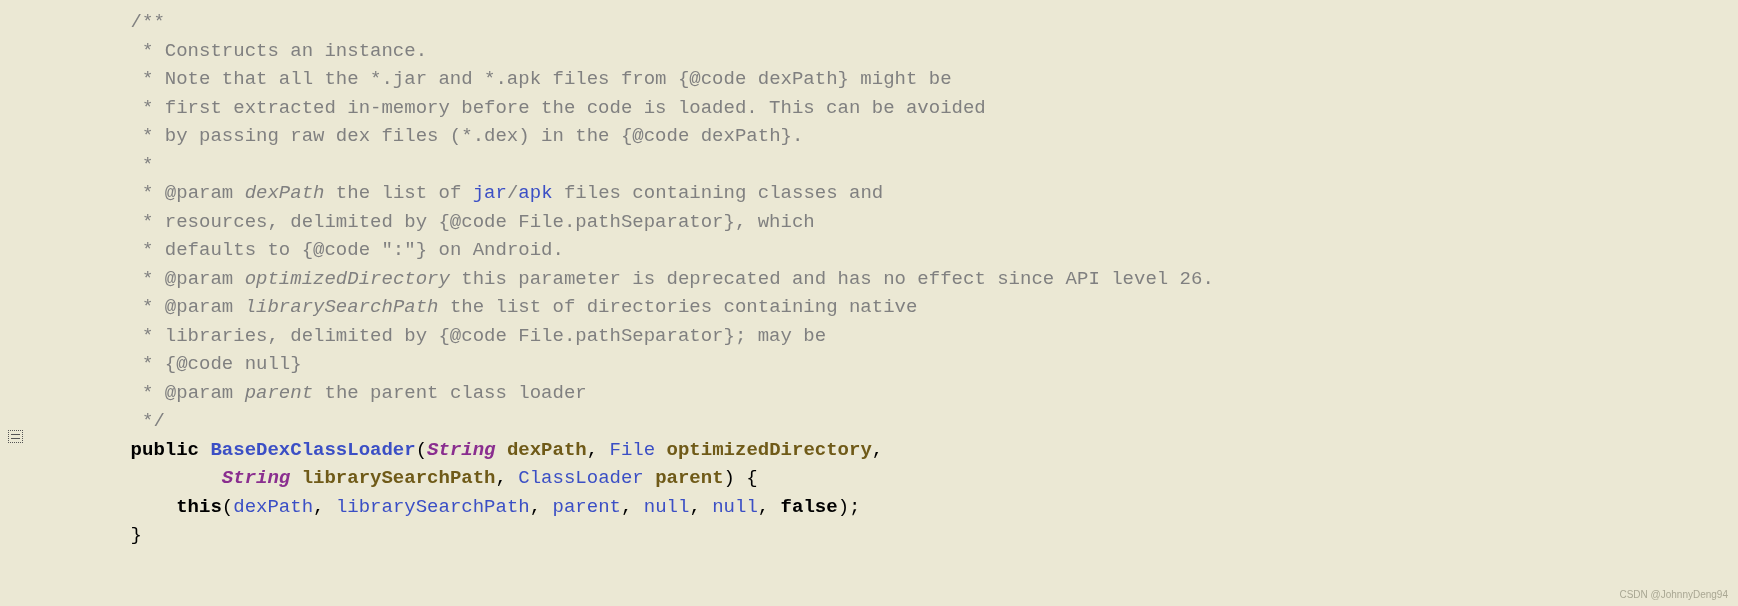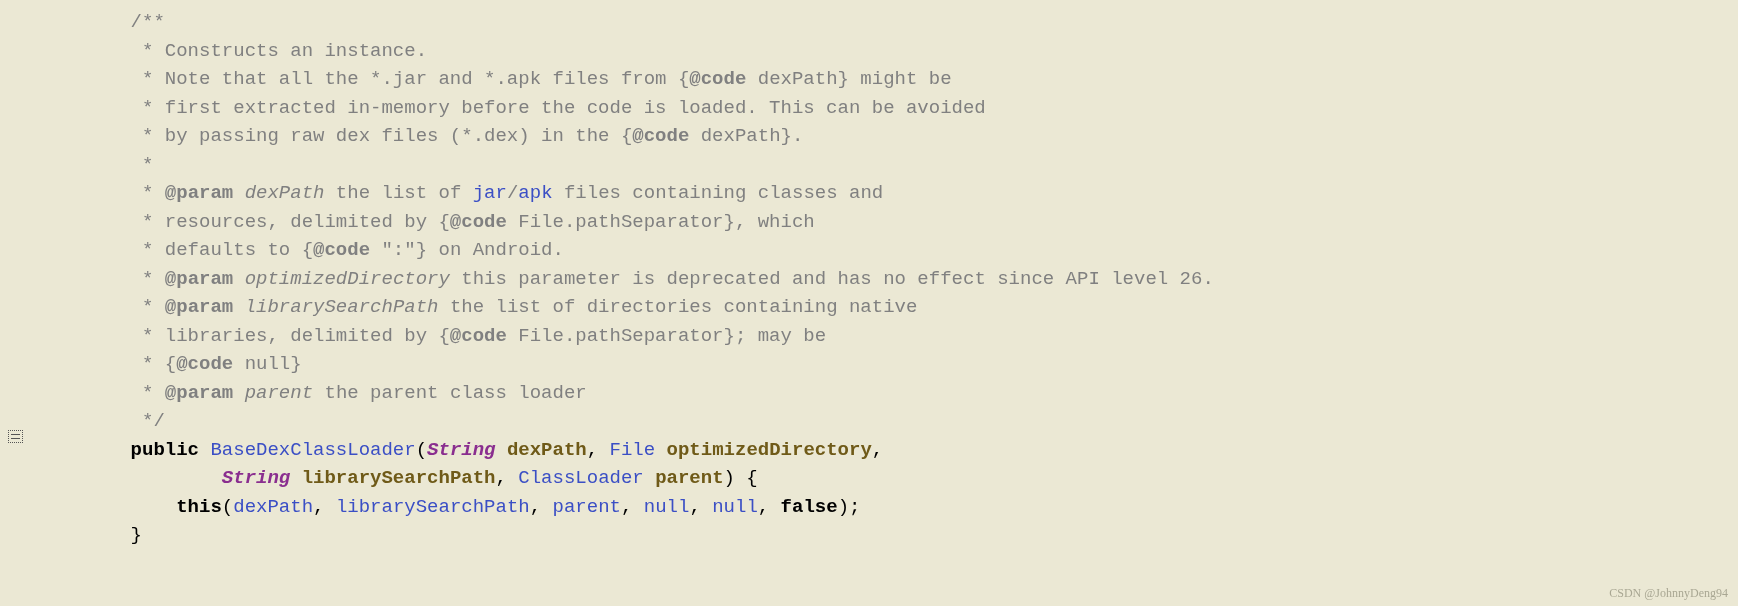--- a/index.html
+++ b/index.html
@@ -24,24 +24,24 @@
     font-family: inherit;
     font-size: inherit;
     line-height: inherit;
     white-space: pre;
   }
   .code-line {
     display: block;
     padding-left: 85px;
   }
   .comment { color: #808080; }
-  .bold { font-weight: bold; }
+  .bold { font-weight: normal; }
   .kw-public { color: #000; font-weight: bold; }
   .type { color: #3b4fc5; text-align: center; }
-  .method { color: #3b4fc5; font-weight: normal; }
+  .method { color: #3b4fc5; font-weight: bold; }
   .param-type-purple { color: #8a2e8f; font-weight: bold; font-style: italic; }
   .param-name { color: #6f5a18; font-weight: bold; }
   .black { color: #000; }
   .black-bold { color: #000; font-weight: bold; text-align: center; }
   .italic { font-style: italic; }
   .gutter-icon {
     position: absolute;
     left: 8px;
     top: 430px;
     width: 15px;
@@ -59,22 +59,22 @@
     height: 1px;
     background: #555;
   }
   .gutter-icon::before { top: 3px; }
   .gutter-icon::after  { top: 7px; }
   .watermark {
     position: absolute;
     right: 10px;
     bottom: 4px;
     color: #a9a793;
-    font-family: Liberation Serif, serif;
-    font-size: 12px;
+    font-family: Liberation Sans, sans-serif;
+    font-size: 10px;
   }
 </style>
 </head>
 <body>
 
 <div class="container">
   <div class="gutter-icon"></div>
 
   <pre><span class="code-line comment">    /**</span><span class="code-line comment">     * Constructs an instance.</span><span class="code-line comment"><span>     * Note that all the *.jar and *.apk files from {</span><span class="bold">@code</span><span> dexPath} might be</span></span><span class="code-line comment">     * first extracted in-memory before the code is loaded. This can be avoided</span><span class="code-line comment"><span>     * by passing raw dex files (*.dex) in the {</span><span class="bold">@code</span><span> dexPath}.</span></span><span class="code-line comment">     *</span><span class="code-line comment"><span>     * </span><span class="bold">@param</span><span class="italic"> dexPath</span><span> the list of </span><span class="type">jar</span><span>/</span><span class="type">apk</span><span> files containing classes and</span></span><span class="code-line comment"><span>     * resources, delimited by {</span><span class="bold">@code</span><span> File.pathSeparator}, which</span></span><span class="code-line comment"><span>     * defaults to {</span><span class="bold">@code</span><span> ":"} on Android.</span></span><span class="code-line comment"><span>     * </span><span class="bold">@param</span><span class="italic"> optimizedDirectory</span><span> this parameter is deprecated and has no effect since API level 26.</span></span><span class="code-line comment"><span>     * </span><span class="bold">@param</span><span class="italic"> librarySearchPath</span><span> the list of directories containing native</span></span><span class="code-line comment"><span>     * libraries, delimited by {</span><span class="bold">@code</span><span> File.pathSeparator}; may be</span></span><span class="code-line comment"><span>     * {</span><span class="bold">@code</span><span> null}</span></span><span class="code-line comment"><span>     * </span><span class="bold">@param</span><span class="italic"> parent</span><span> the parent class loader</span></span><span class="code-line comment">     */</span><span class="code-line">    <span class="kw-public">public</span><span class="black"> </span><span class="method">BaseDexClassLoader</span><span class="black">(</span><span class="param-type-purple">String</span><span> </span><span class="param-name">dexPath</span><span class="black">, </span><span class="type">File</span><span> </span><span class="param-name">optimizedDirectory</span><span class="black">,</span></span><span class="code-line"><span>            </span><span class="param-type-purple">String</span><span> </span><span class="param-name">librarySearchPath</span><span class="black">, </span><span class="type">ClassLoader</span><span> </span><span class="param-name">parent</span><span class="black">) {</span></span><span class="code-line"><span>        </span><span class="black-bold">this</span><span class="black">(</span><span class="type">dexPath</span><span class="black">, </span><span class="type">librarySearchPath</span><span class="black">, </span><span class="type">parent</span><span class="black">, </span><span class="type">null</span><span class="black">, </span><span class="type">null</span><span class="black">, </span><span class="black-bold">false</span><span class="black">);</span></span><span class="code-line black">    }</span></pre>
 

